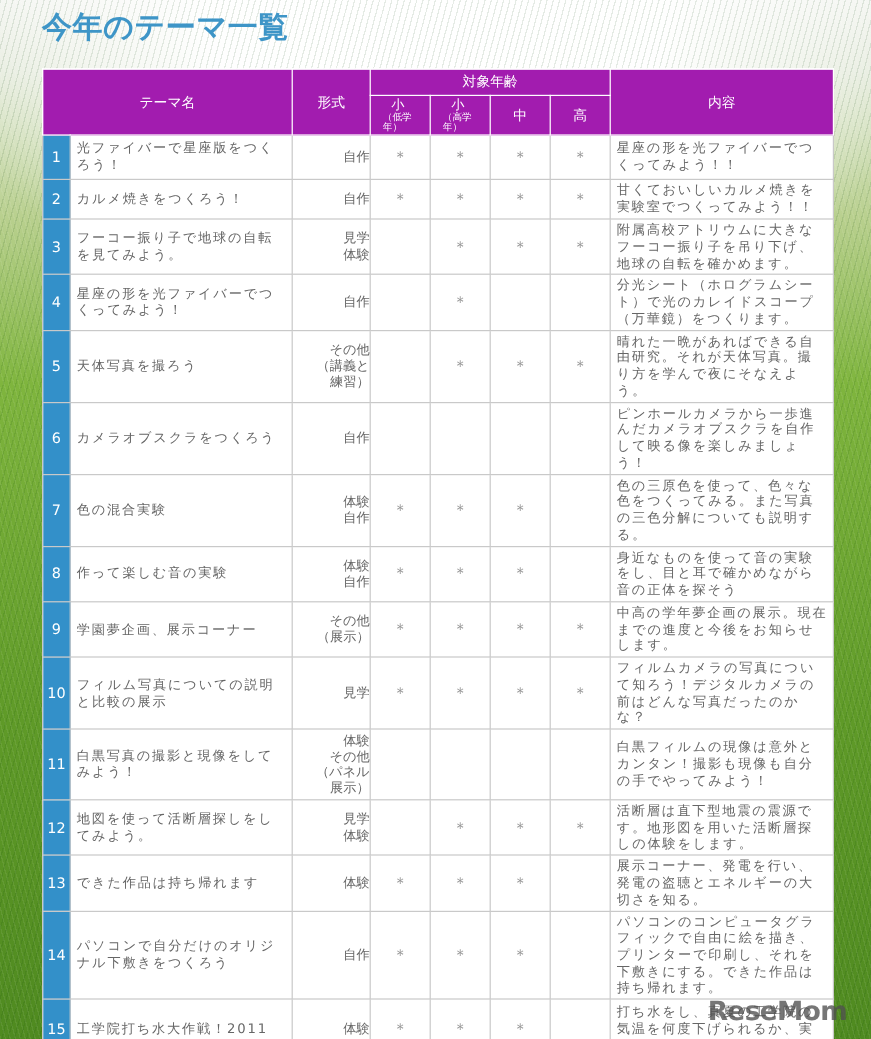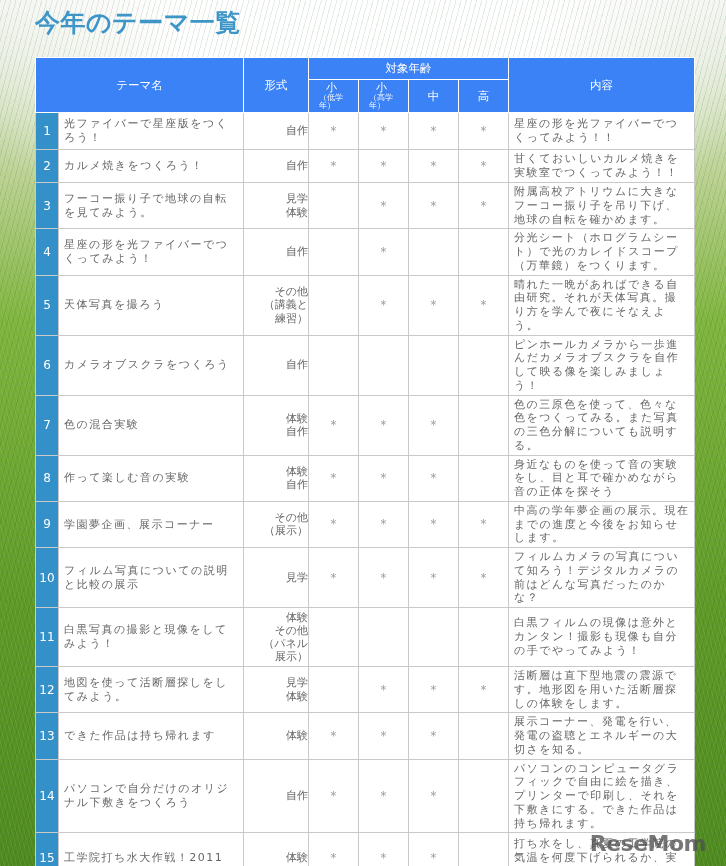--- a/index.html
+++ b/index.html
@@ -21,21 +21,21 @@
   .page-title {
     position: absolute; left: 35px; top: 6px;
     font-size: 25px; color: #3e95c7; font-weight: bold; letter-spacing: 0.5px;
   }
   table.themes {
     position: absolute; left: 35px; top: 57px;
     width: 659px; border-collapse: collapse; table-layout: fixed;
     background: #ffffff; font-size: 11px; color: #666;
   }
   table.themes th {
-    background: #3b82f6; color: #ffffff; font-weight: normal;
+    background: #a21caf; color: #ffffff; font-weight: normal;
     border: 1px solid #ffffff; text-align: center; font-size: 11.5px;
   }
   th.sub { font-size: 11px; line-height: 1.05; vertical-align: middle; }
   th.sub .small { display: block; font-size: 8px; text-align: left; padding-left: 10px; line-height: 1.0; }
   th.sub .big { display: block; font-size: 11px; text-align: left; padding-left: 17px; }
   table.themes td { border: 1px solid #c9c9c9; vertical-align: middle; }
   td.num {
     background: #3390c9; color: #ffffff; text-align: center; font-size: 12px;
     border-color: #ffffff #c9c9c9 #ffffff #c9c9c9; padding: 0;
   }

